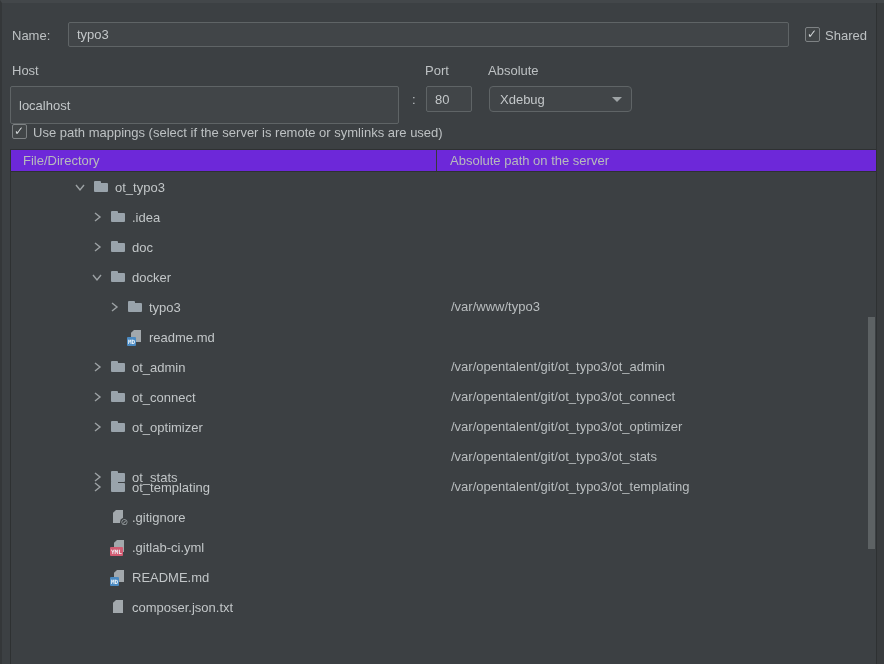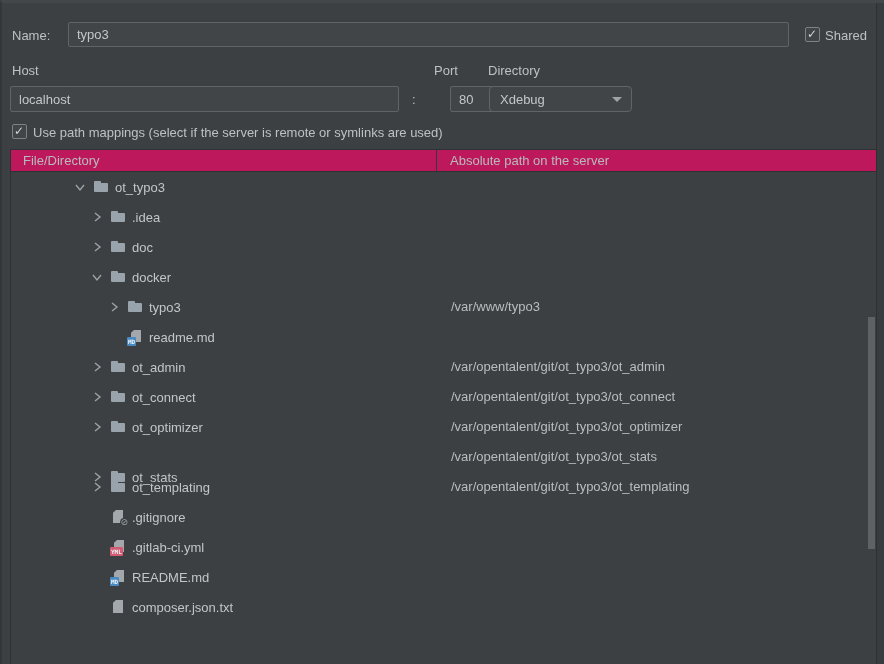--- a/index.html
+++ b/index.html
@@ -59,21 +59,21 @@
 
   
   .mapping-table {
     position:absolute; left:8px; top:146px; width:868px; height:518px;
     border:1px solid #2e3132;
     background:#3c4043;
     overflow:hidden;
   }
   .thead {
     display:flex; height:22px;
-    background:#be185d;
+    background:#6d28d9;
     border-bottom:1px solid #2e3132;
     color:#b7bbbd;
   }
   .th1 { width:426px; padding-left:12px; line-height:21px; border-right:1px solid #36393b; }
   .th2 { flex:1; padding-left:13px; line-height:21px; }
 
   .tree-body { position:relative; }
   .tree-row { position:relative; height:30px; display:flex; align-items:center; cursor:default; }
   .cell-file { display:flex; align-items:center; height:100%; }
   .chevron { width:18px; height:14px; flex:none; display:flex; align-items:center; justify-content:center; cursor:pointer; }
@@ -140,26 +140,26 @@
 </head>
 <body>
 
 <span class="lbl" style="left:10px; top:25px;">Name:</span>
 <input class="tf" style="left: 66px; top: 19px; width: 721px; height: 25px;" value="typo3">
 
 <span class="checkbox checked" style="left:803px; top:24px;"></span>
 <span class="lbl" style="left:823px; top:25px;">Shared</span>
 
 <span class="lbl" style="left:10px; top:60px;">Host</span>
-<span class="lbl" style="left:432px; top:60px;">Port</span>
-<span class="lbl" style="left:486px; top:60px;">Directory</span>
-
-<input class="tf" style="left: 8px; top: 83px; width: 389px; height: 26px;" value="localhost">
+<span class="lbl" style="left:423px; top:60px;">Port</span>
+<span class="lbl" style="left:486px; top:60px;">Absolute</span>
+
+<input class="tf" style="left: 8px; top: 83px; width: 389px; height: 38px;" value="localhost">
 <span class="lbl" style="left:410px; top:89px;">:</span>
-<input class="tf" style="left: 424px; top: 83px; width: 46px; height: 26px; margin-left: 24px;" value="80">
+<input class="tf" style="left: 424px; top: 83px; width: 46px; height: 26px;" value="80">
 
 <div class="select" style="left:487px; top:83px; width:143px; height:26px;">
   <span>Xdebug</span>
   <span class="arrow"></span>
 </div>
 
 <span class="checkbox checked" style="left:10px; top:121px;"></span>
 <span class="lbl" style="left:31px; top:122px;">Use path mappings (select if the server is remote or symlinks are used)</span>
 
 <div class="mapping-table">

